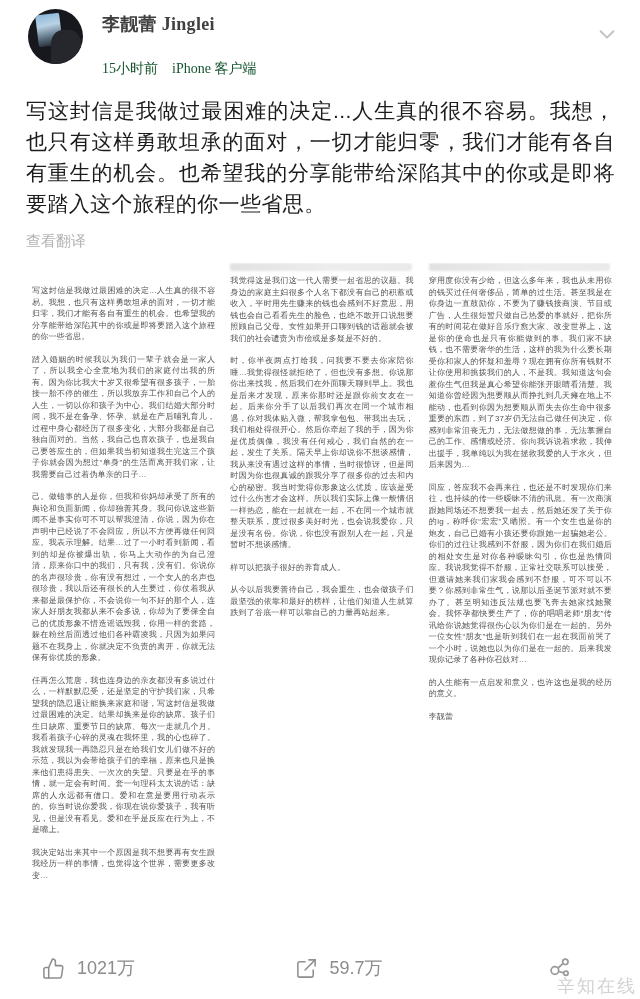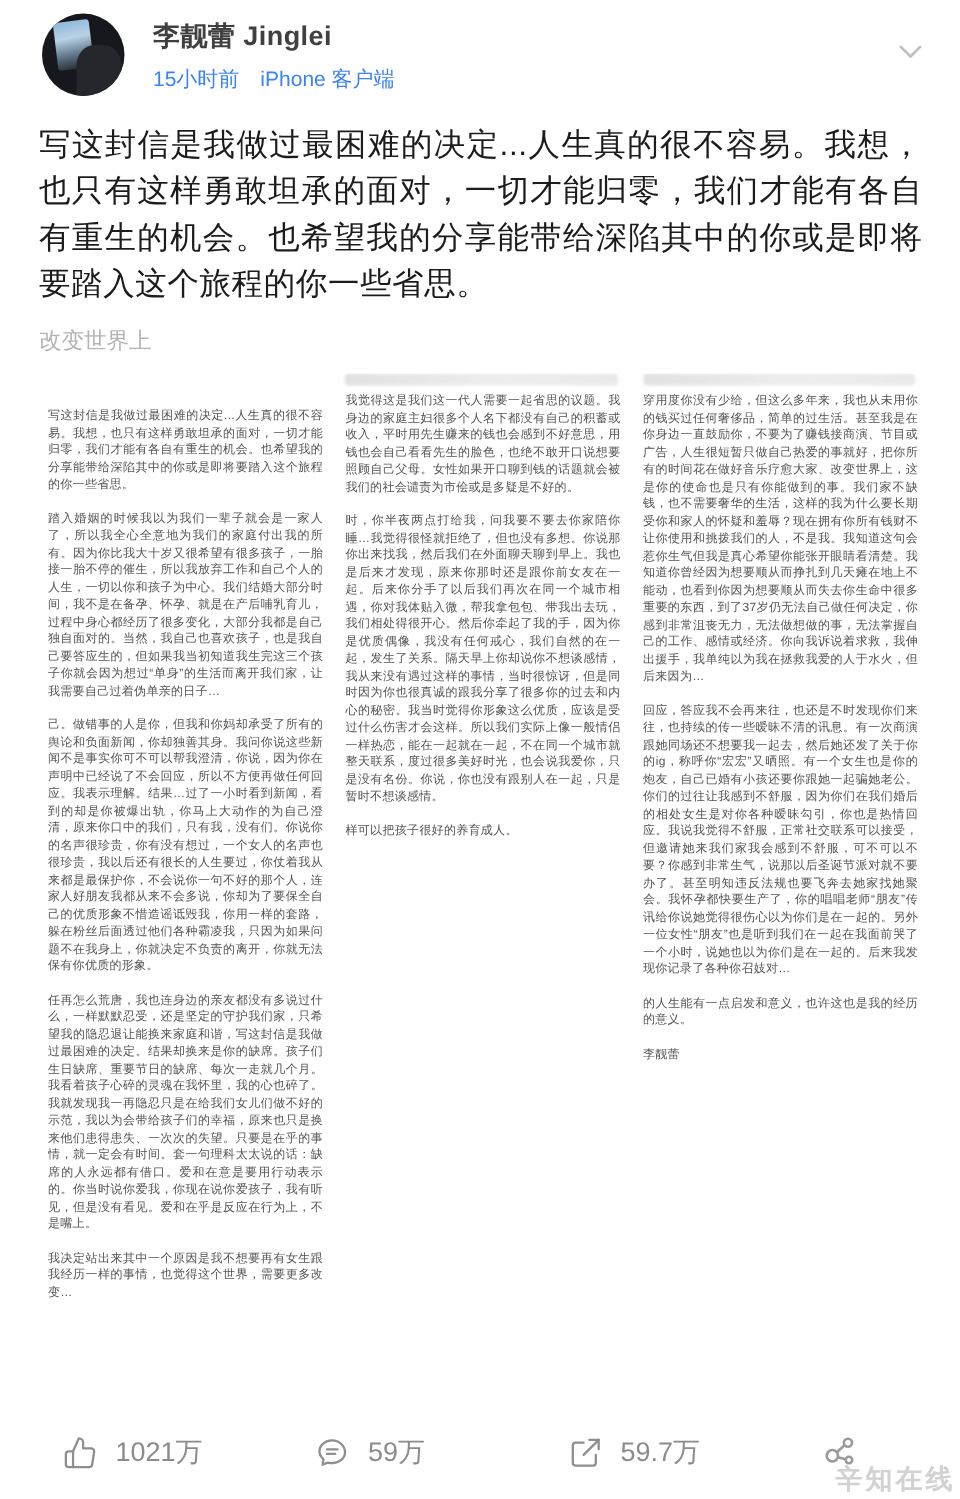--- a/index.html
+++ b/index.html
@@ -8,43 +8,43 @@
     font-family:"Liberation Sans", sans-serif;
     -webkit-font-smoothing:antialiased;
   }
   
   .header{display:flex;align-items:flex-start;padding:9px 22px 0 28px;}
   .avatar{width:55px;height:55px;border-radius:50%;background:#17181d;position:relative;overflow:hidden;flex:none;cursor:pointer;}
   .avatar .photo{position:absolute;left:9px;top:5px;width:24px;height:32px;
     background:linear-gradient(175deg,#8db8dc 0%,#b9d2e4 35%,#5e7486 70%,#23282e 100%);
     transform:rotate(-7deg);border-radius:2px;}
   .avatar .shade{position:absolute;right:2px;bottom:0;width:30px;height:34px;background:#26272c;border-radius:40% 40% 0 0;}
-  .h-text{margin-left:19px;padding-top:3px;flex:1;min-width:0;}
+  .h-text{margin-left:19px;padding-top:3px;flex:1;min-width:0;font-family:Liberation Serif, serif;}
   .username{font-size:18px;font-weight:700;color:#404040;letter-spacing:.3px;cursor:pointer;}
-  .meta{margin-top:8px;font-size:14px;color:#3b82f6;display:flex;gap:14px;}
+  .meta{margin-top:24px;font-size:14px;color:#14532d;display:flex;gap:14px;}
   .chevron{margin-top:14px;flex:none;cursor:pointer;}
   
   .post-text{padding:17px 25px 0 26px;font-size:21px;line-height:31px;color:#1c1c1c;
     text-align:justify;letter-spacing:.4px;}
   .translate{padding:13px 0 0 26px;font-size:15px;color:#b3b3b3;cursor:pointer;width:max-content;}
   
   .letter{margin:12px 28px 0 32px;height:622px;display:flex;gap:15px;overflow:hidden;cursor:pointer;}
   .lcol{flex:1;min-width:0;font-size:8px;line-height:11.5px;color:#535353;text-align:justify;
     filter:blur(.3px);letter-spacing:.2px;}
   .lcol p{margin:0 0 11px 0;}
   .lcol.first{padding-top:22px;}
   .cut-line{height:8px;margin:0 2px 4px 0;border-radius:2px;opacity:.45;filter:blur(1.2px);
     background:linear-gradient(90deg,#bdbdbd 0%,#d8d8d8 55%,#cfcfcf 100%);}
   .sig{margin-top:24px;}
   
   .actions{position:absolute;left:0;right:17px;bottom:6px;height:50px;display:flex;align-items:center;padding:0 26px 0 42px;}
   .action{flex:1;display:flex;align-items:center;gap:12px;color:#8c8c8c;font-size:18px;cursor:pointer;}
   .action svg{flex:none;}
   .share-menu{flex:none;cursor:pointer;margin-right:24px;}
-  .watermark{position:absolute;right:3px;bottom:1px;font-size:18px;font-weight:700;
+  .watermark{position:absolute;right:3px;bottom:1px;font-size:18px;font-weight:400;
     color:rgba(165,165,165,.5);letter-spacing:2px;pointer-events:none;}
   svg{display:block;}
 </style>
 </head>
 <body>
 
 <div class="header">
   <div class="avatar">
     <span class="photo"></span>
     <span class="shade"></span>
@@ -57,64 +57,55 @@
     </div>
   </div>
   <div class="chevron">
     <svg width="22" height="22" viewBox="0 0 24 24" fill="none" stroke="#c0c0c0" stroke-width="2" stroke-linecap="round" stroke-linejoin="round">
         <polyline points="5 9 12 16 19 9"></polyline>
       </svg>
   </div>
 </div>
 
 <div class="post-text">写这封信是我做过最困难的决定...人生真的很不容易。我想，也只有这样勇敢坦承的面对，一切才能归零，我们才能有各自有重生的机会。也希望我的分享能带给深陷其中的你或是即将要踏入这个旅程的你一些省思。</div>
-<div class="translate">改变世界上</div>
+<div class="translate">查看翻译</div>
 
 <div class="letter">
   <div class="lcol first">
     <p>写这封信是我做过最困难的决定...人生真的很不容易。我想，也只有这样勇敢坦承的面对，一切才能归零，我们才能有各自有重生的机会。也希望我的分享能带给深陷其中的你或是即将要踏入这个旅程的你一些省思。</p>
     <p>踏入婚姻的时候我以为我们一辈子就会是一家人了，所以我全心全意地为我们的家庭付出我的所有。因为你比我大十岁又很希望有很多孩子，一胎接一胎不停的催生，所以我放弃工作和自己个人的人生，一切以你和孩子为中心。我们结婚大部分时间，我不是在备孕、怀孕、就是在产后哺乳育儿，过程中身心都经历了很多变化，大部分我都是自己独自面对的。当然，我自己也喜欢孩子，也是我自己要答应生的，但如果我当初知道我生完这三个孩子你就会因为想过“单身”的生活而离开我们家，让我需要自己过着伪单亲的日子…</p>
     <p>己。做错事的人是你，但我和你妈却承受了所有的舆论和负面新闻，你却独善其身。我问你说这些新闻不是事实你可不可以帮我澄清，你说，因为你在声明中已经说了不会回应，所以不方便再做任何回应。我表示理解。结果…过了一小时看到新闻，看到的却是你被爆出轨，你马上大动作的为自己澄清，原来你口中的我们，只有我，没有们。你说你的名声很珍贵，你有没有想过，一个女人的名声也很珍贵，我以后还有很长的人生要过，你仗着我从来都是最保护你，不会说你一句不好的那个人，连家人好朋友我都从来不会多说，你却为了要保全自己的优质形象不惜造谣诋毁我，你用一样的套路，躲在粉丝后面透过他们各种霸凌我，只因为如果问题不在我身上，你就决定不负责的离开，你就无法保有你优质的形象。</p>
     <p>任再怎么荒唐，我也连身边的亲友都没有多说过什么，一样默默忍受，还是坚定的守护我们家，只希望我的隐忍退让能换来家庭和谐，写这封信是我做过最困难的决定。结果却换来是你的缺席。孩子们生日缺席、重要节日的缺席、每次一走就几个月。我看着孩子心碎的灵魂在我怀里，我的心也碎了。我就发现我一再隐忍只是在给我们女儿们做不好的示范，我以为会带给孩子们的幸福，原来也只是换来他们患得患失、一次次的失望。只要是在乎的事情，就一定会有时间。套一句理科太太说的话：缺席的人永远都有借口。爱和在意是要用行动表示的。你当时说你爱我，你现在说你爱孩子，我有听见，但是没有看见。爱和在乎是反应在行为上，不是嘴上。</p>
     <p>我决定站出来其中一个原因是我不想要再有女生跟我经历一样的事情，也觉得这个世界，需要更多改变…</p>
   </div>
   <div class="lcol">
     <div class="cut-line"></div>
     <p>我觉得这是我们这一代人需要一起省思的议题。我身边的家庭主妇很多个人名下都没有自己的积蓄或收入，平时用先生赚来的钱也会感到不好意思，用钱也会自己看看先生的脸色，也绝不敢开口说想要照顾自己父母。女性如果开口聊到钱的话题就会被我们的社会谴责为市侩或是多疑是不好的。</p>
     <p>时，你半夜两点打给我，问我要不要去你家陪你睡…我觉得很怪就拒绝了，但也没有多想。你说那你出来找我，然后我们在外面聊天聊到早上。我也是后来才发现，原来你那时还是跟你前女友在一起。后来你分手了以后我们再次在同一个城市相遇，你对我体贴入微，帮我拿包包、带我出去玩，我们相处得很开心。然后你牵起了我的手，因为你是优质偶像，我没有任何戒心，我们自然的在一起，发生了关系。隔天早上你却说你不想谈感情，我从来没有遇过这样的事情，当时很惊讶，但是同时因为你也很真诚的跟我分享了很多你的过去和内心的秘密。我当时觉得你形象这么优质，应该是受过什么伤害才会这样。所以我们实际上像一般情侣一样热恋，能在一起就在一起，不在同一个城市就整天联系，度过很多美好时光，也会说我爱你，只是没有名份。你说，你也没有跟别人在一起，只是暂时不想谈感情。</p>
     <p>样可以把孩子很好的养育成人。</p>
+    <p>从今以后我要善待自己，我会重生，也会做孩子们最坚强的依靠和最好的榜样，让他们知道人生就算跌到了谷底一样可以靠自己的力量再站起来。</p>
   </div>
   <div class="lcol">
     <div class="cut-line"></div>
     <p>穿用度你没有少给，但这么多年来，我也从未用你的钱买过任何奢侈品，简单的过生活。甚至我是在你身边一直鼓励你，不要为了赚钱接商演、节目或广告，人生很短暂只做自己热爱的事就好，把你所有的时间花在做好音乐疗愈大家、改变世界上，这是你的使命也是只有你能做到的事。我们家不缺钱，也不需要奢华的生活，这样的我为什么要长期受你和家人的怀疑和羞辱？现在拥有你所有钱财不让你使用和挑拨我们的人，不是我。我知道这句会惹你生气但我是真心希望你能张开眼睛看清楚。我知道你曾经因为想要顺从而挣扎到几天瘫在地上不能动，也看到你因为想要顺从而失去你生命中很多重要的东西，到了37岁仍无法自己做任何决定，你感到非常沮丧无力，无法做想做的事，无法掌握自己的工作、感情或经济。你向我诉说着求救，我伸出援手，我单纯以为我在拯救我爱的人于水火，但后来因为…</p>
     <p>回应，答应我不会再来往，也还是不时发现你们来往，也持续的传一些暧昧不清的讯息。有一次商演跟她同场还不想要我一起去，然后她还发了关于你的ig，称呼你“宏宏”又晒照。有一个女生也是你的炮友，自己已婚有小孩还要你跟她一起骗她老公。你们的过往让我感到不舒服，因为你们在我们婚后的相处女生是对你各种暧昧勾引，你也是热情回应。我说我觉得不舒服，正常社交联系可以接受，但邀请她来我们家我会感到不舒服，可不可以不要？你感到非常生气，说那以后圣诞节派对就不要办了。甚至明知违反法规也要飞奔去她家找她聚会。我怀孕都快要生产了，你的唱唱老师“朋友”传讯给你说她觉得很伤心以为你们是在一起的。另外一位女性“朋友”也是听到我们在一起在我面前哭了一个小时，说她也以为你们是在一起的。后来我发现你记录了各种你召妓对…</p>
     <p>的人生能有一点启发和意义，也许这也是我的经历的意义。</p>
     <p class="sig">李靓蕾</p>
   </div>
 </div>
 
 <div class="actions">
   <div class="action">
     <span>
       <svg width="23" height="23" viewBox="0 0 24 24" fill="none" stroke="#8f8f8f" stroke-width="1.6" stroke-linecap="round" stroke-linejoin="round">
           <path d="M14 9V5a3 3 0 0 0-3-3l-4 9v11h11.28a2 2 0 0 0 2-1.7l1.38-9a2 2 0 0 0-2-2.3z"></path>
           <path d="M7 22H4a2 2 0 0 1-2-2v-7a2 2 0 0 1 2-2h3"></path>
         </svg>
     </span>
     <span>1021万</span>
-  </div>
-  <div class="action">
-    <span>
-      <svg width="23" height="23" viewBox="0 0 24 24" fill="none" stroke="#8f8f8f" stroke-width="1.6" stroke-linecap="round" stroke-linejoin="round">
-          <path d="M12 3.4c-4.9 0-8.9 3.4-8.9 7.6 0 2.2 1.1 4.1 2.8 5.5L5.3 20.3l3.7-1.5c.95.25 1.96.4 3 .4 4.9 0 8.9-3.4 8.9-7.6S16.9 3.4 12 3.4z"></path>
-          <line x1="8.3" y1="9.6" x2="15.7" y2="9.6"></line>
-          <line x1="8.3" y1="12.8" x2="14" y2="12.8"></line>
-        </svg>
-    </span>
-    <span>59万</span>
   </div>
   <div class="action">
     <span>
       <svg width="23" height="23" viewBox="0 0 24 24" fill="none" stroke="#8f8f8f" stroke-width="1.6" stroke-linecap="round" stroke-linejoin="round">
           <path d="M19 13.5V19a2 2 0 0 1-2 2H5a2 2 0 0 1-2-2V7a2 2 0 0 1 2-2h5.5"></path>
           <polyline points="14.5 3 21 3 21 9.5"></polyline>
           <line x1="10.5" y1="13.5" x2="21" y2="3"></line>
         </svg>
     </span>
     <span>59.7万</span>

